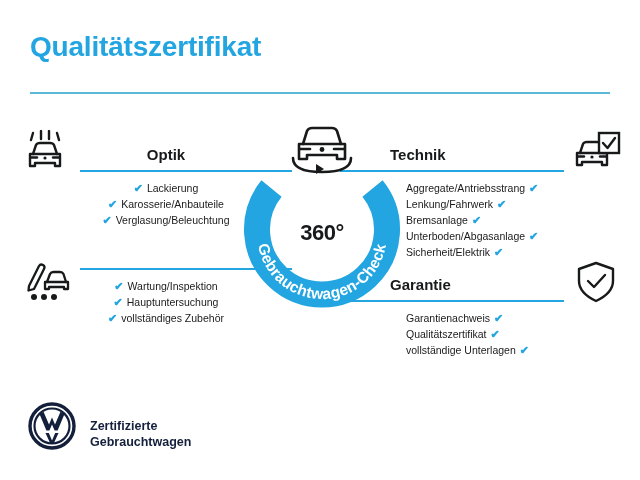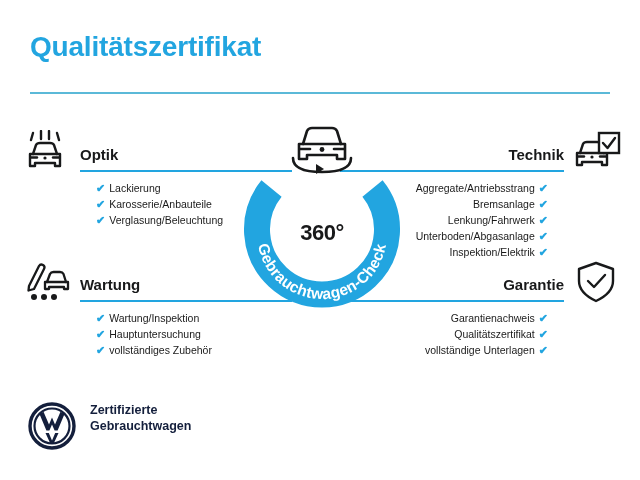--- a/index.html
+++ b/index.html
@@ -60,23 +60,23 @@
   }
   .block-optik .block-icon,
   .block-wartung .block-icon { left: 0; }
   .block-technik .block-icon,
   .block-garantie .block-icon { right: 0; }
 
   .block-body {
     position: relative;
   }
   .block-optik .block-body,
-  .block-wartung .block-body { margin-left: 58px; text-align: left; }
+  .block-wartung .block-body { margin-left: 58px; text-align: center; }
   .block-technik .block-body,
-  .block-garantie .block-body { margin-right: 58px; text-align: right; }
+  .block-garantie .block-body { margin-right: 58px; }
 
   .block-heading {
     font-size: 15px;
     font-weight: bold;
     color: #18191a;
     line-height: 1;
     padding-top: 17px;
     white-space: nowrap;
   }
   .block-rule {
@@ -151,21 +151,21 @@
     color: #18191a;
     letter-spacing: -0.5px;
   }
 
   
   .footer {
     position: absolute;
     left: 28px;
     top: 402px;
     display: flex;
-    align-items: flex-start;
+    align-items: flex-end;
   }
   .vw-logo {
     width: 48px;
     height: 48px;
     flex: 0 0 48px;
   }
   .footer-text {
     margin-left: 14px;
     font-size: 12.5px;
     font-weight: bold;
@@ -219,21 +219,20 @@
           <path d="M23 22 L46 22 L46 29 L42 29 L42 27 L27 27 L27 29 L23 29 Z"></path>
         </g>
         <g fill="#18191a">
           <circle cx="12" cy="37" r="3"></circle>
           <circle cx="22" cy="37" r="3"></circle>
           <circle cx="32" cy="37" r="3"></circle>
         </g>
       </svg>
     </div>
     <div class="block-body">
-      <div class="block-heading">Wartung</div>
       <div class="block-rule"></div>
       <ul class="check-list">
         <li><span class="check-mark">✔</span><span>Wartung/Inspektion</span></li>
         <li><span class="check-mark">✔</span><span>Hauptuntersuchung</span></li>
         <li><span class="check-mark">✔</span><span>vollständiges Zubehör</span></li>
       </ul>
     </div>
   </div>
 
   <div class="block block-technik">
@@ -248,24 +247,24 @@
         <circle cx="22" cy="27" r="1.6" fill="#18191a"></circle>
         <rect x="29" y="3" width="20" height="20" fill="#ffffff" stroke="#18191a" stroke-width="2.4"></rect>
         <path d="M33 13 L37.5 18 L45 8" fill="none" stroke="#18191a" stroke-width="2.4" stroke-linecap="round" stroke-linejoin="round"></path>
       </svg>
     </div>
     <div class="block-body">
       <div class="block-heading">Technik</div>
       <div class="block-rule"></div>
       <ul class="check-list">
         <li><span>Aggregate/Antriebsstrang</span><span class="check-mark">✔</span></li>
+        <li><span>Lenkung/Fahrwerk</span><span class="check-mark">✔</span></li>
         <li><span>Bremsanlage</span><span class="check-mark">✔</span></li>
-        <li><span>Lenkung/Fahrwerk</span><span class="check-mark">✔</span></li>
         <li><span>Unterboden/Abgasanlage</span><span class="check-mark">✔</span></li>
-        <li><span>Inspektion/Elektrik</span><span class="check-mark">✔</span></li>
+        <li><span>Sicherheit/Elektrik</span><span class="check-mark">✔</span></li>
       </ul>
     </div>
   </div>
 
   <div class="block block-garantie">
     <div class="block-icon">
       <svg viewBox="0 0 52 46" width="52" height="46">
         <path d="M26 3 L43 9 L43 21 Q43 33 26 41 Q9 33 9 21 L9 9 Z" fill="none" stroke="#18191a" stroke-width="2.4" stroke-linejoin="round"></path>
         <path d="M18 21 L24 27 L35 15" fill="none" stroke="#18191a" stroke-width="2.4" stroke-linecap="round" stroke-linejoin="round"></path>
       </svg>

